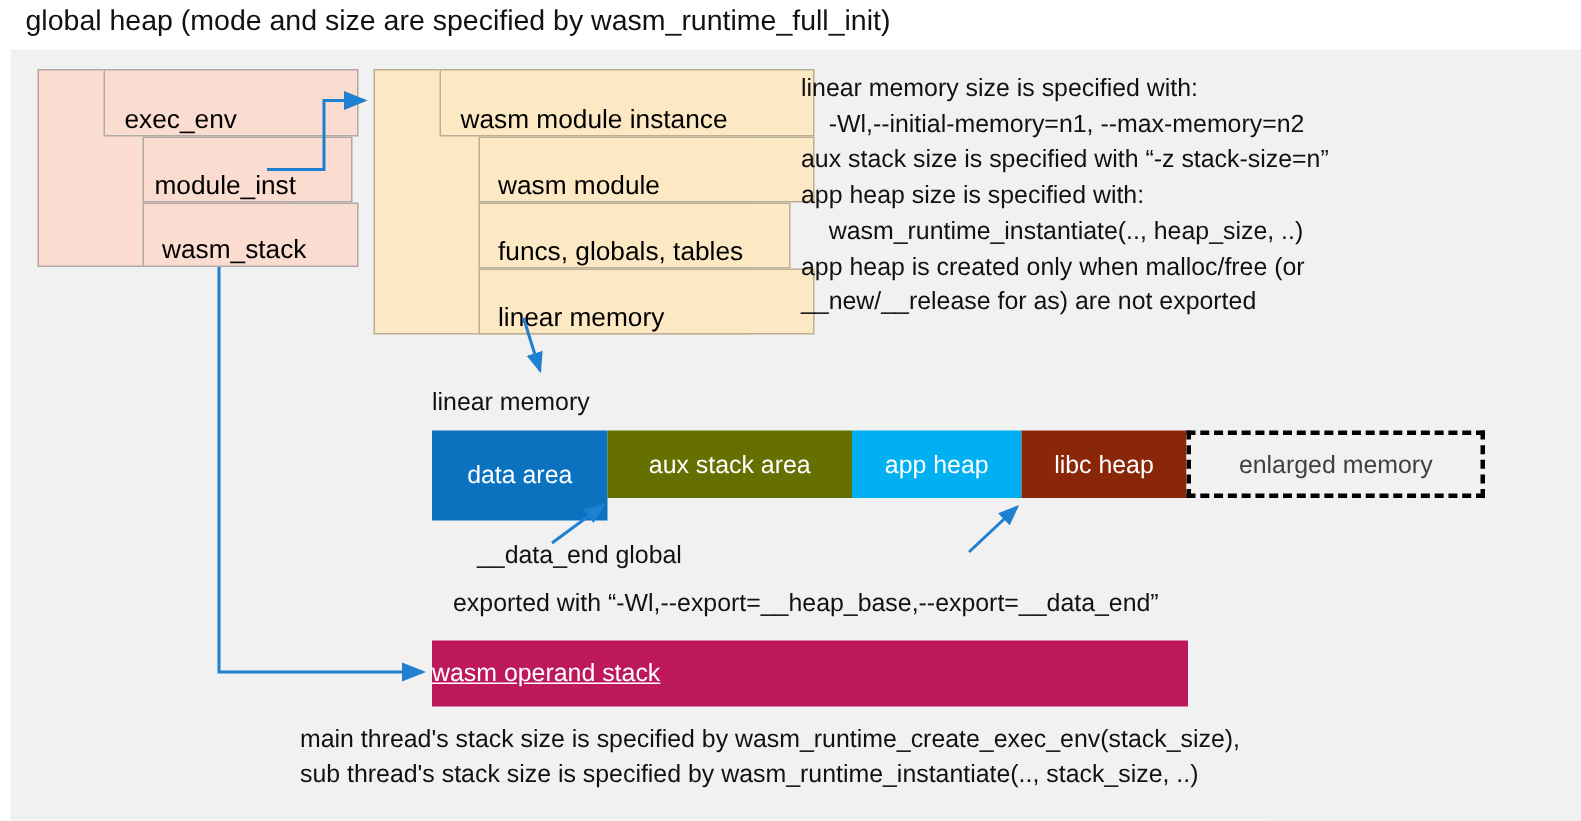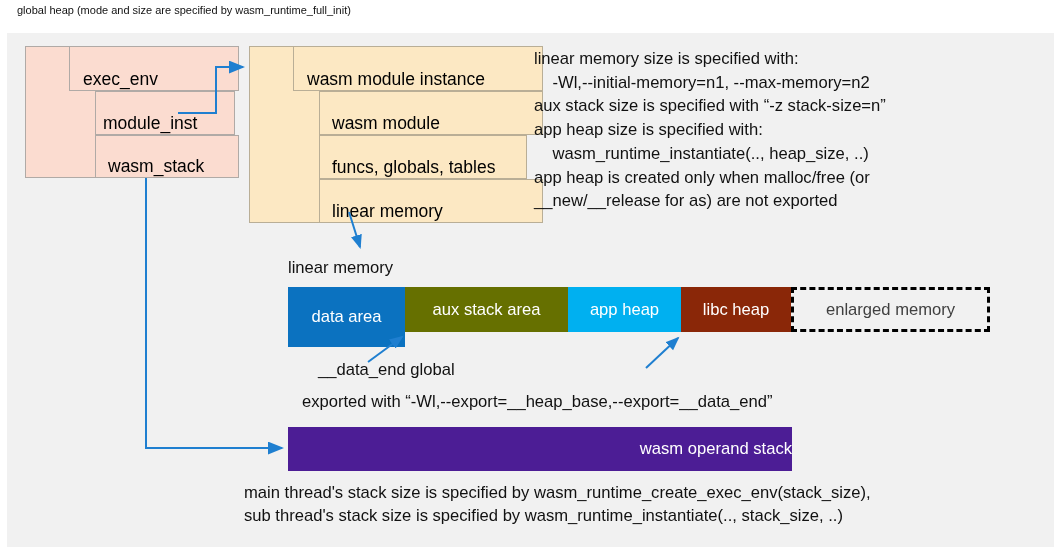--- a/index.html
+++ b/index.html
@@ -7,21 +7,21 @@
     width:1054px;height:547px;
     background:#ffffff;
     font-family:"Liberation Sans", sans-serif;
     overflow:hidden;
     position:relative;
   }
   #stage{position:absolute;left:0;top:0;width:1054px;height:547px;}
 
   .title{
     position:absolute;left:17px;top:4px;
-    font-size:11px;color:#111111;white-space:nowrap;
+    font-size:19px;color:#111111;white-space:nowrap;
   }
 
   .canvas-bg{
     position:absolute;left:7px;top:33px;
     width:1047px;height:514px;
     background:#f1f1f1;
   }
 
   
   .box{position:absolute;box-sizing:border-box;}
@@ -46,22 +46,22 @@
     position:absolute;box-sizing:border-box;
     display:flex;align-items:center;justify-content:center;
     color:#ffffff;font-size:16.6px;white-space:nowrap;
   }
   .seg.dashed{
     background:#f1f1f1;border:3px dashed #000000;color:#404040;
   }
 
   .operand{
     position:absolute;box-sizing:border-box;
-    display:flex;align-items:center;justify-content:flex-end;
-    background:#4c1d95;color:#ffffff;font-size:16.6px;
+    display:flex;align-items:center;justify-content:flex-start;
+    background:#be185d;color:#ffffff;font-size:16.6px;text-decoration:underline;
   }
 
   .note2{
     position:absolute;font-size:16.6px;line-height:23px;color:#111;white-space:pre;
   }
 
   svg.ov{position:absolute;left:0;top:0;width:1054px;height:547px;pointer-events:none;}
 </style>
 </head>
 <body>
@@ -136,21 +136,21 @@
 
   <div class="note2" style="left:318px;top:358px;">__data_end global</div>
 
 
   <div class="note2" style="left:302px;top:390px;">exported with “-Wl,--export=__heap_base,--export=__data_end”</div>
 
   <div class="operand" style="left:288px;top:427px;width:504px;height:44px;">
     <span>wasm operand stack</span>
   </div>
 
-  <div class="note2" style="left:200px;top:481px;margin-left:44px;">main thread's stack size is specified by wasm_runtime_create_exec_env(stack_size),
+  <div class="note2" style="left:200px;top:481px;">main thread's stack size is specified by wasm_runtime_create_exec_env(stack_size),
 sub thread's stack size is specified by wasm_runtime_instantiate(.., stack_size, ..)</div>
 
   <svg class="ov" viewBox="0 0 1054 547">
     <defs>
       <marker id="ah" markerWidth="9" markerHeight="9" refX="7" refY="3.2" orient="auto">
         <path d="M0,0 L8,3.2 L0,6.4 z" fill="#1f7fd0"></path>
       </marker>
       <marker id="ah2" markerWidth="8" markerHeight="8" refX="6" refY="2.8" orient="auto">
         <path d="M0,0 L7,2.8 L0,5.6 z" fill="#1f7fd0"></path>
       </marker>

